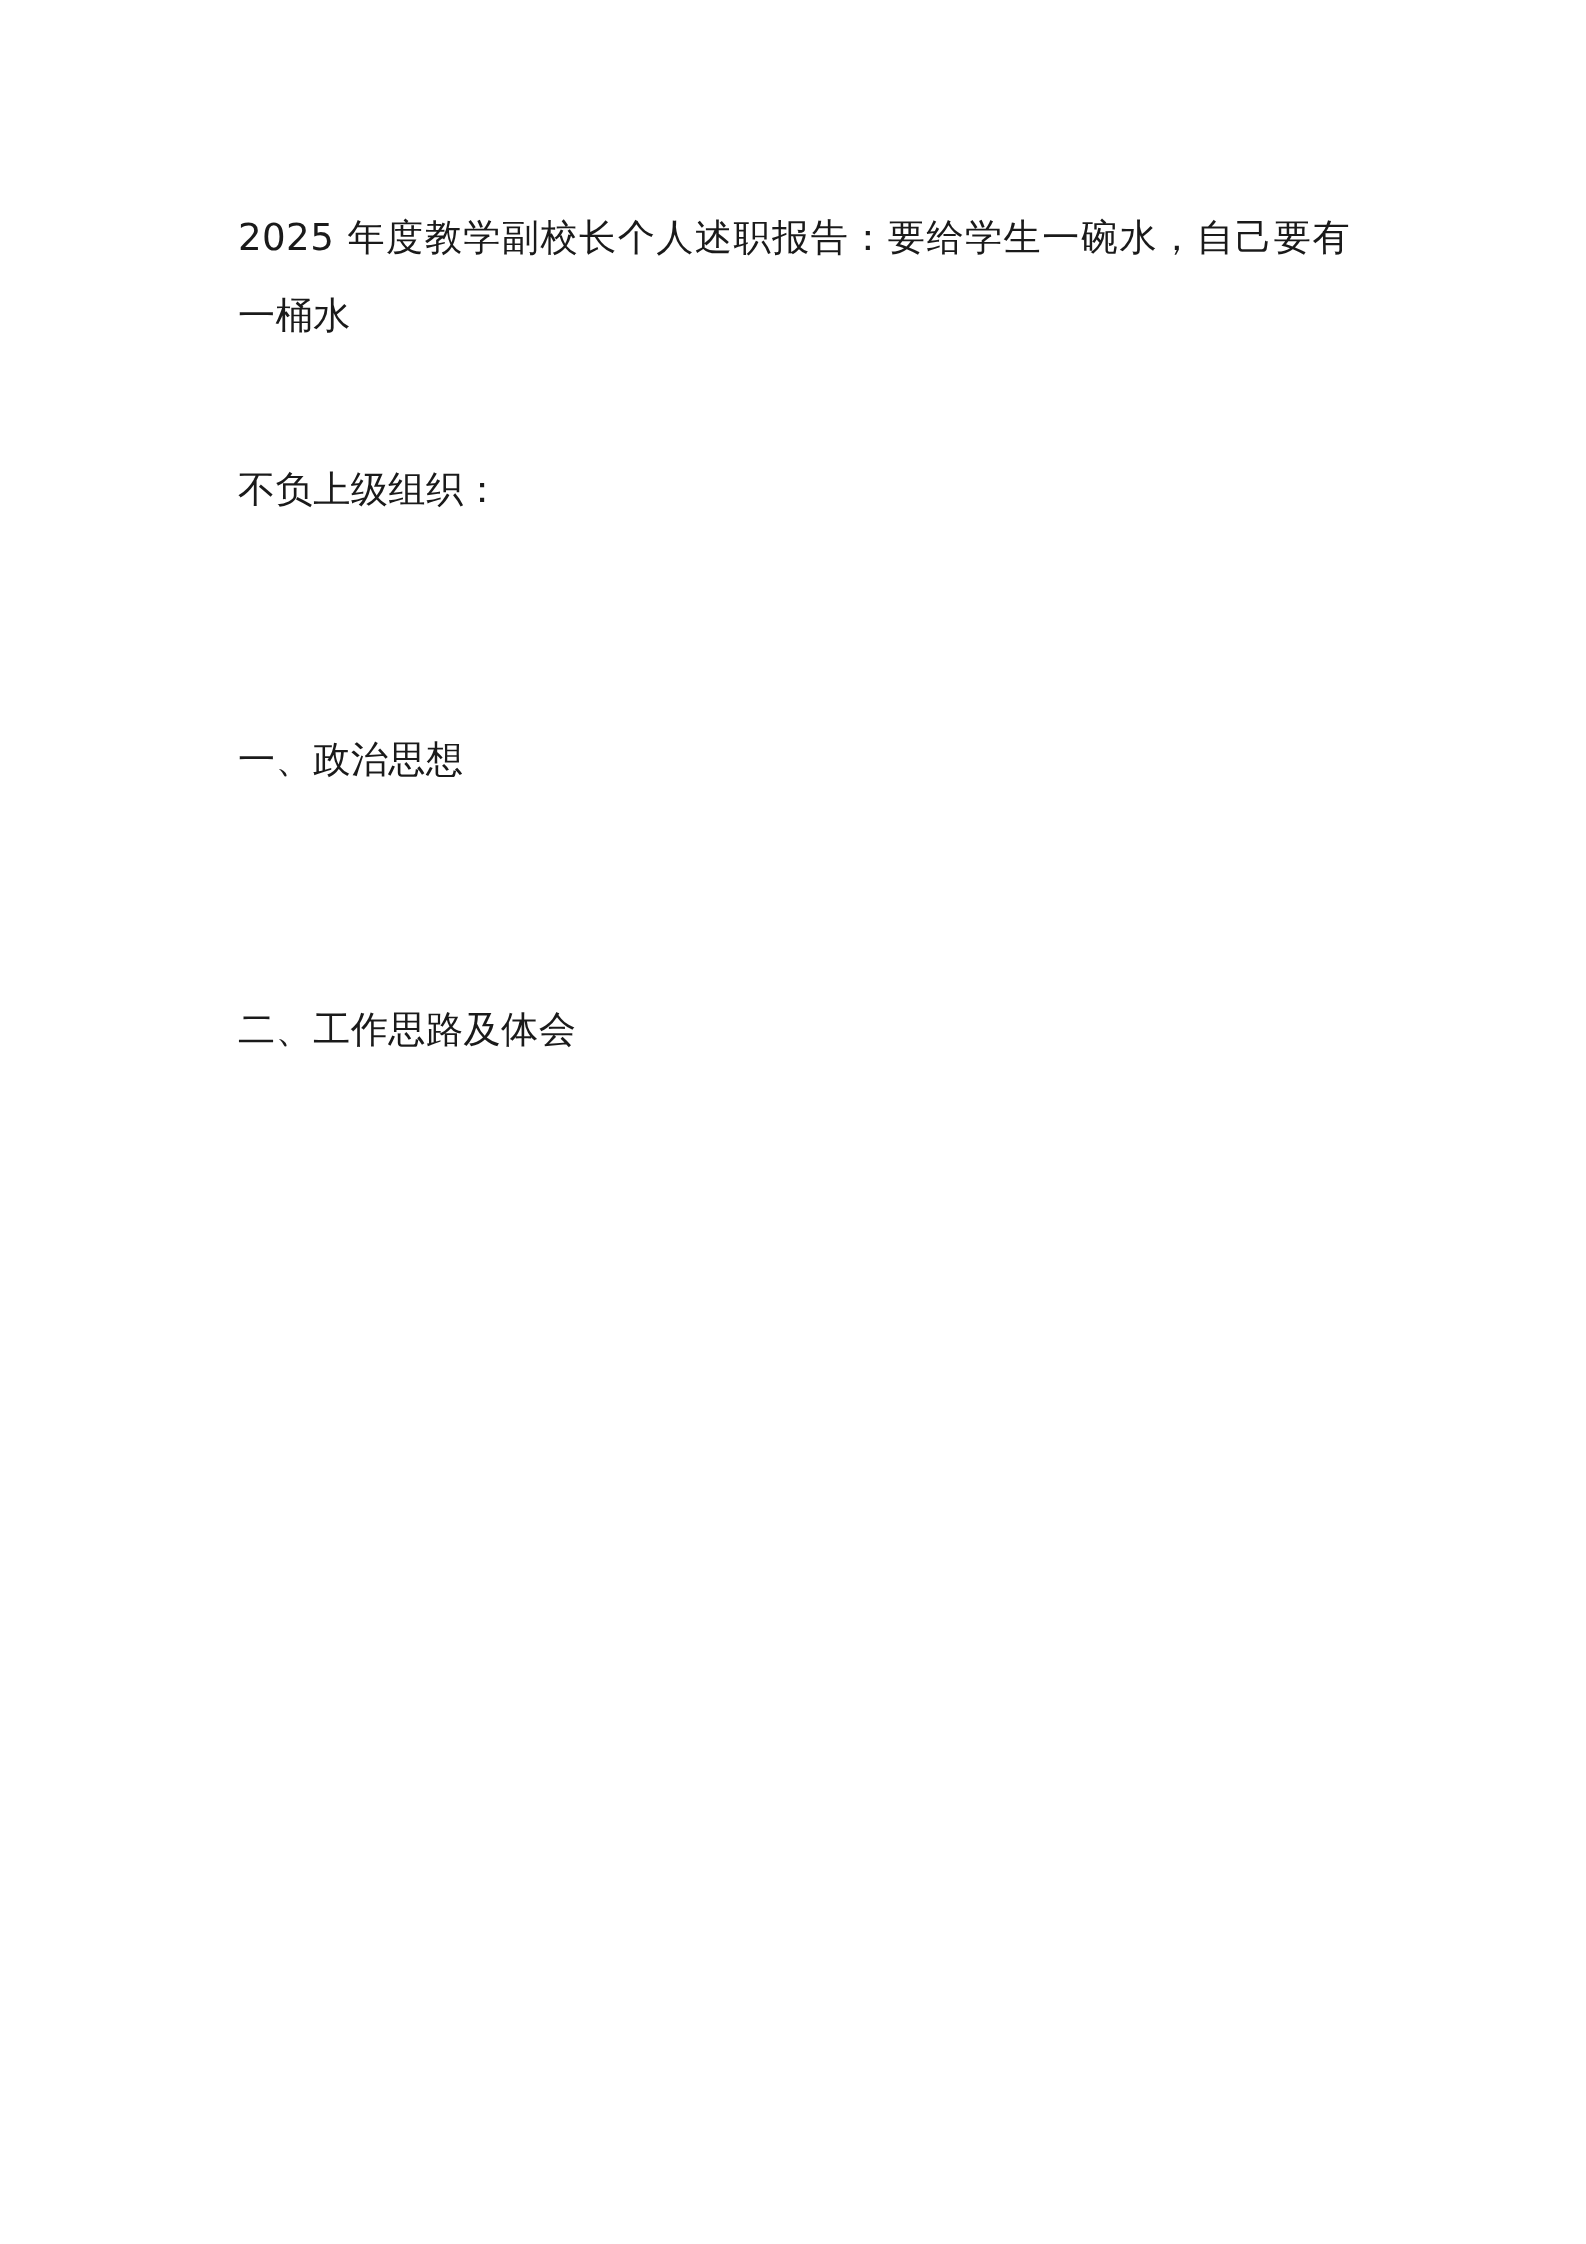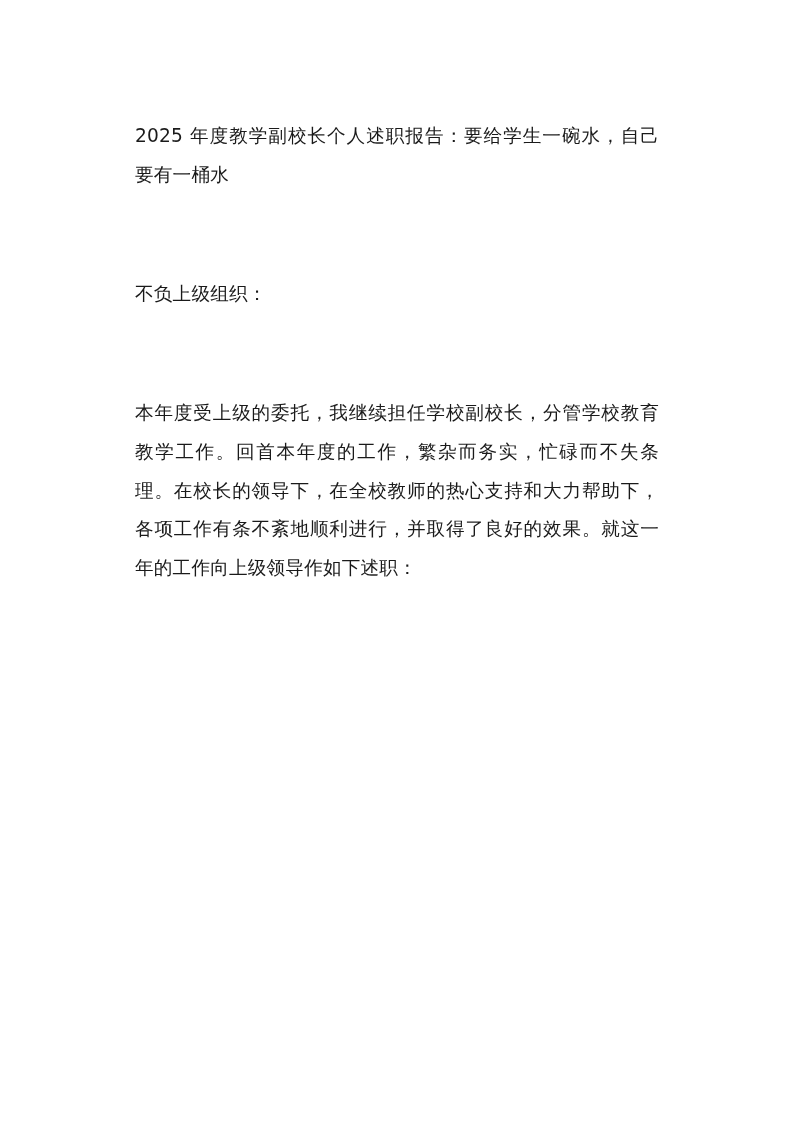--- a/index.html
+++ b/index.html
@@ -15,21 +15,21 @@
       font-family: "DejaVu Sans", "Liberation Sans", sans-serif;
       color: #1a1a1a;
     }
     .page {
       position: absolute;
       left: 119px;
       top: 101px;
       width: 556px;
     }
     .para {
-      margin: 16px;
+      margin: 0;
       font-size: 18.6px;
       line-height: 38.9px;
       text-align: justify;
       text-justify: inter-character;
       word-break: break-all;
       letter-spacing: 0.2px;
     }
     .gap {
       height: 48px;
     }
@@ -40,20 +40,21 @@
 </head>
 <body>
 
 <div class="page">
   <p class="para title">2025 年度教学副校长个人述职报告：要给学生一碗水，自己要有一桶水</p>
   <div class="gap"></div>
 
   <p class="para">不负上级组织：</p>
   <div class="gap"></div>
 
-  <p class="para">本年度受上级的委托，我继续担任学校副校长，分管学校教育教学工作。回首本年度的工作，繁杂而务实，忙碌而不失条理。在校长的领导下，在全校教师的热心支持和大力帮助下，各项工作有条不紊地顺利进行，并取得了良好的效果。就这一年的工作向上级领导作如下述职：</p>
+  <div class="gap"></div>
+
+  <p class="para">一、政治思想</p>
   <div class="gap"></div>
 
   <div class="gap"></div>
 
-  <div class="gap"></div>
-
+  <p class="para">二、工作思路及体会</p>
 </div>
 
 </body></html>

